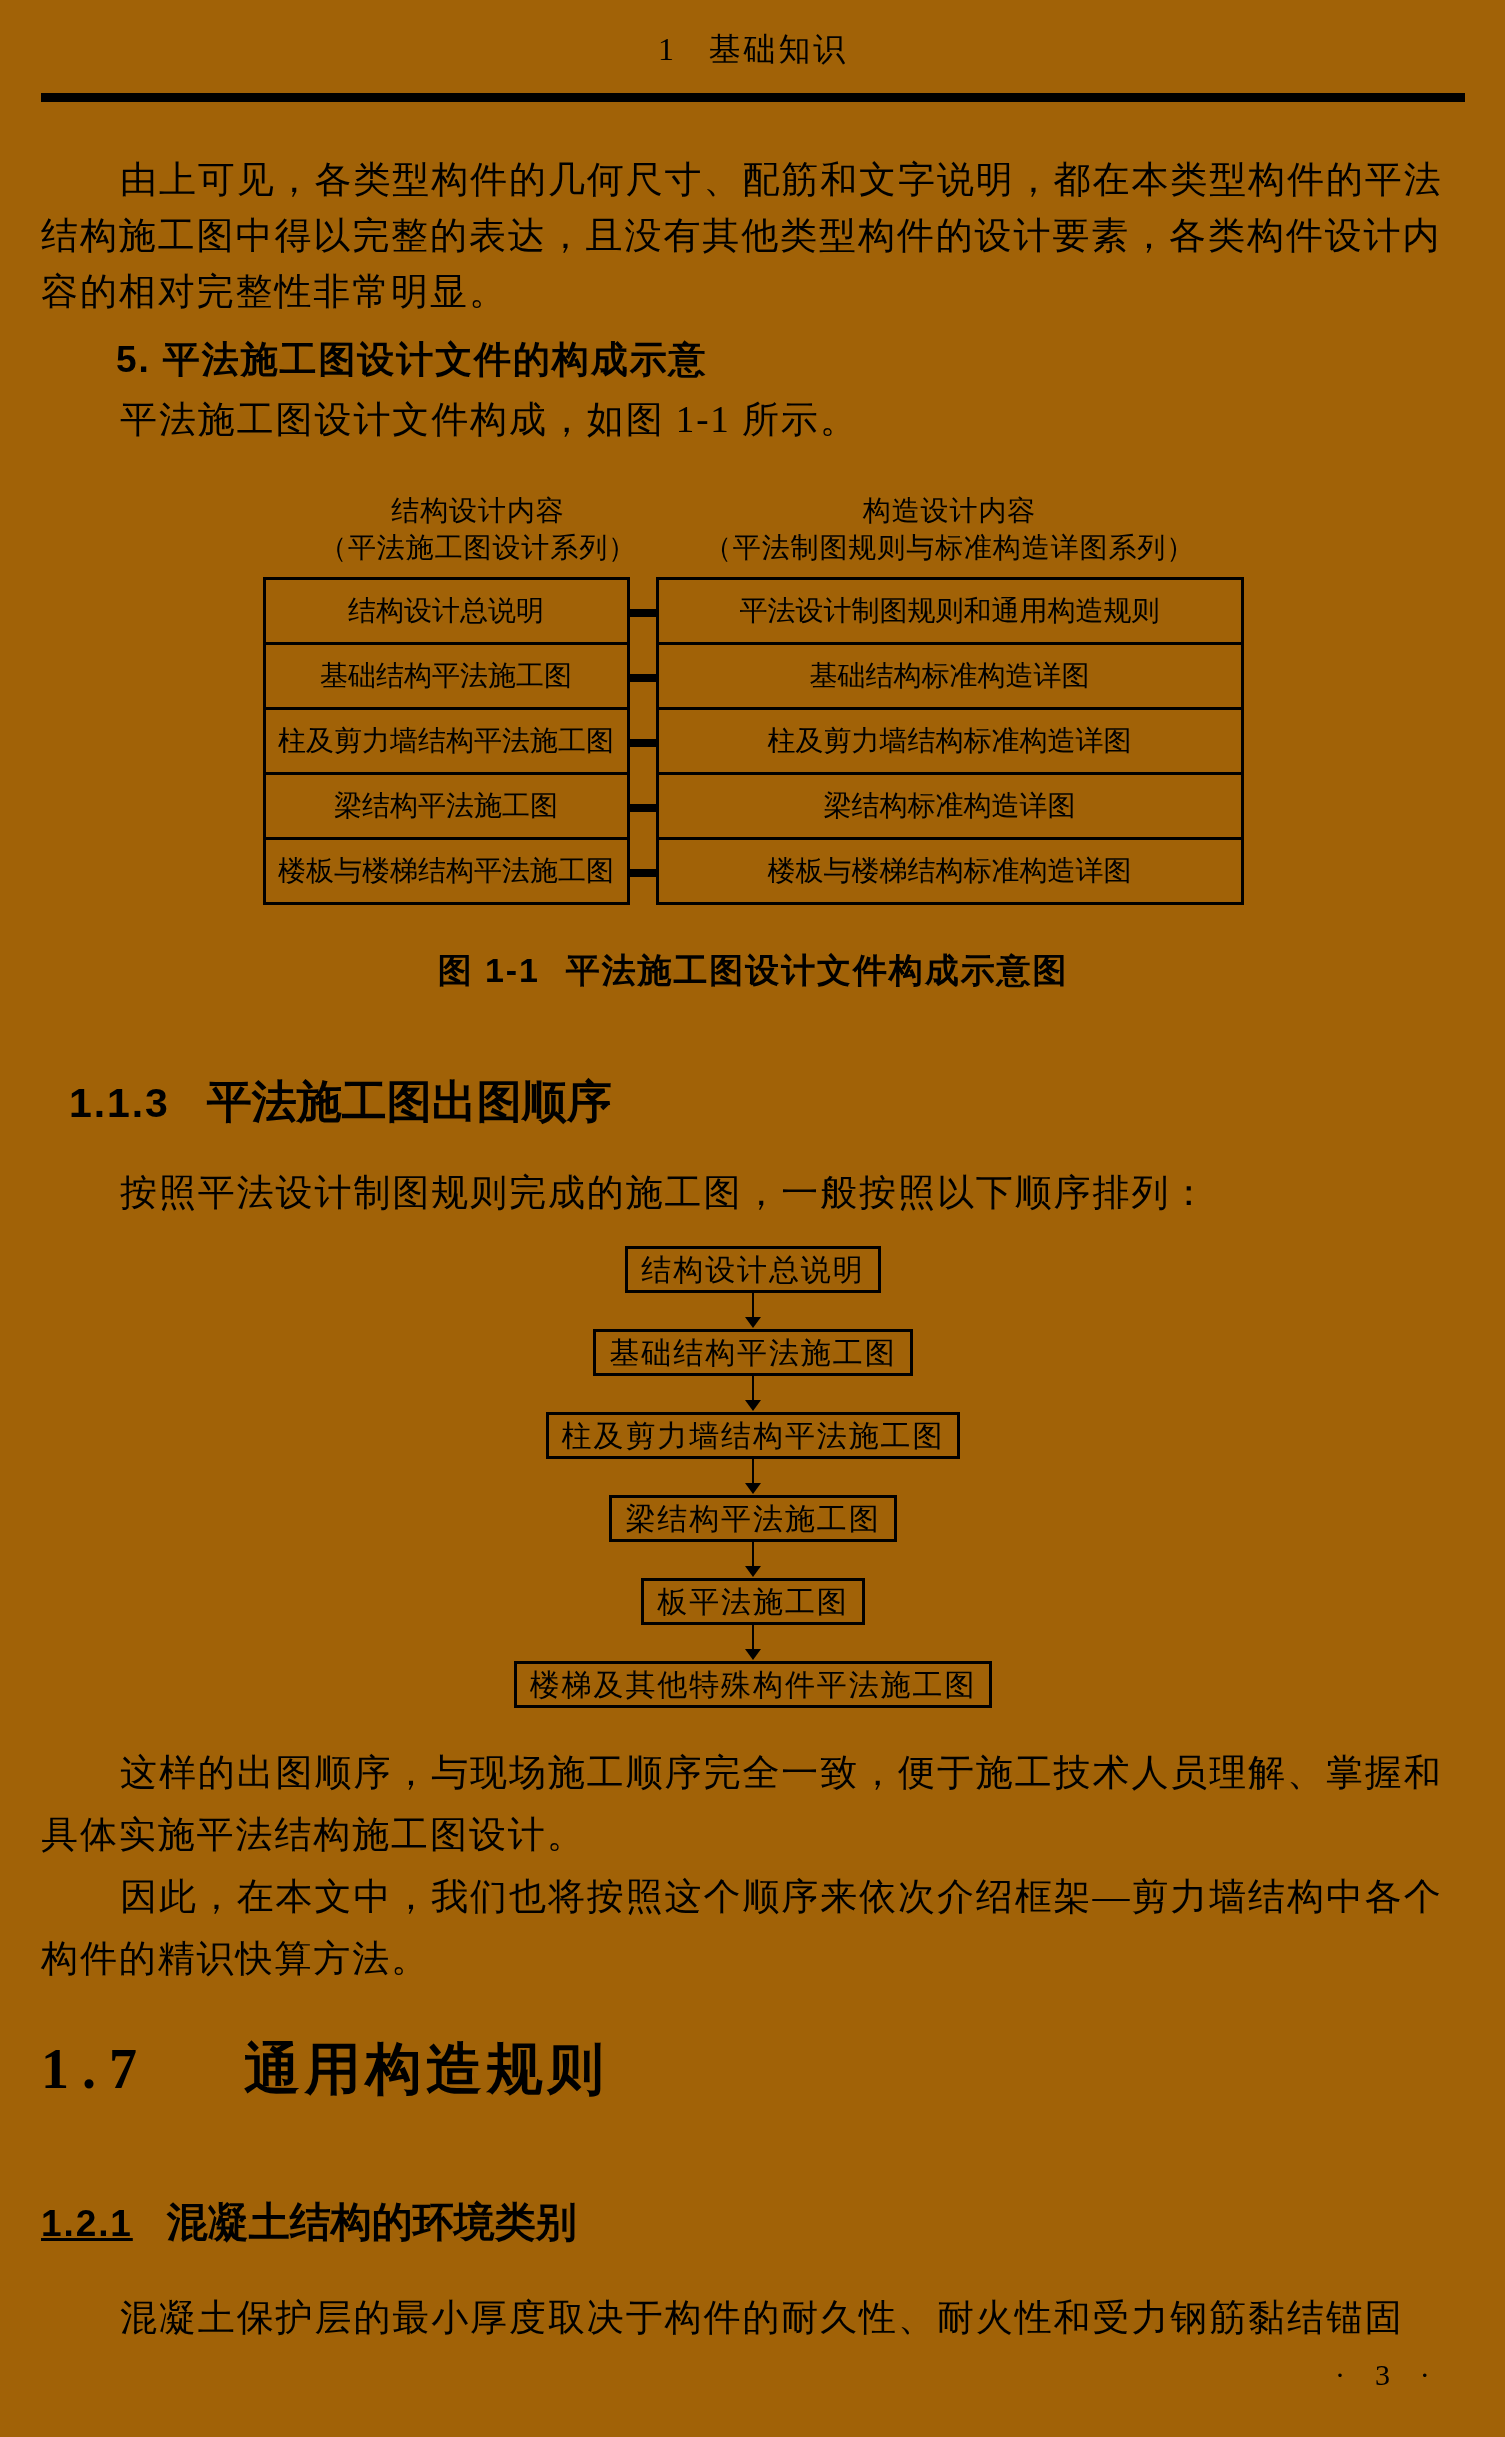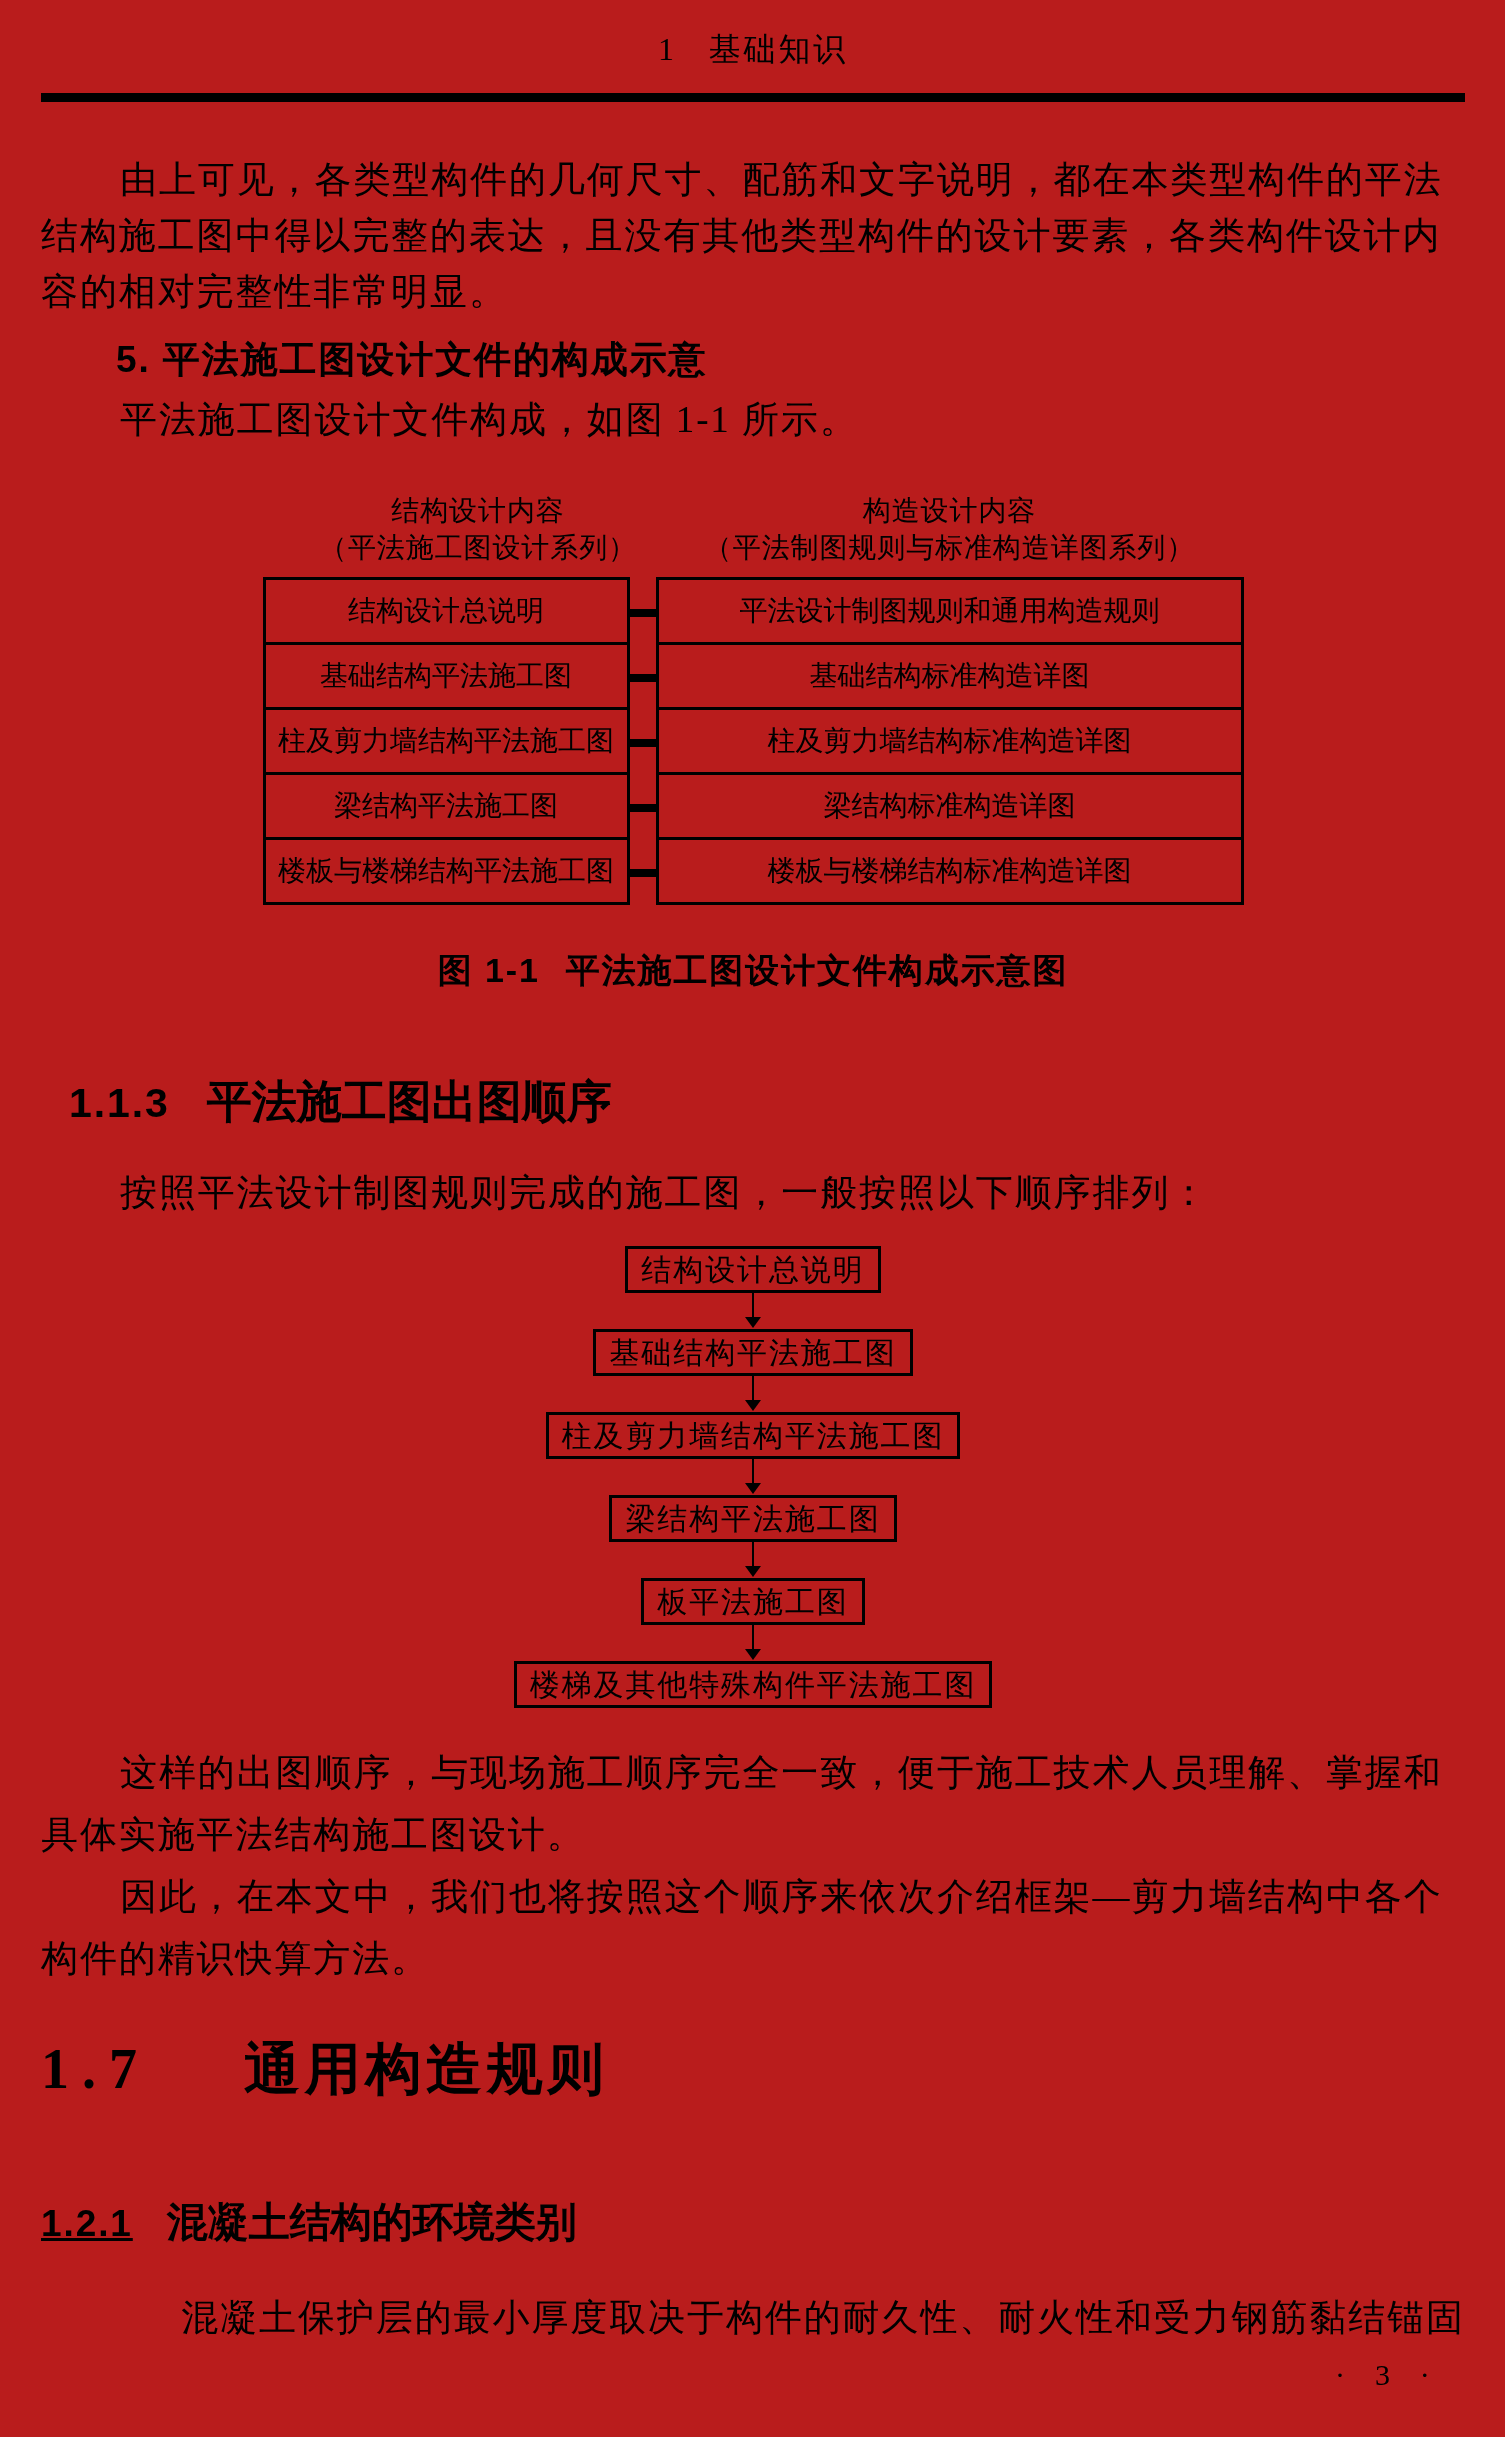--- a/index.html
+++ b/index.html
@@ -1,17 +1,17 @@
 <!DOCTYPE html>
 <html style="font-size:15px"><head>
 <meta charset="utf-8">
 <style>
   html,body { margin:0; padding:0; background:#ffffff; }
   .page {
-    position:relative; width:1506px; height:2438px; background:#b91c1c; color:#000;
+    position:relative; width:1506px; height:2438px; background:#a16207; color:#000;
     font-family:"Liberation Serif","DejaVu Serif",serif; overflow:hidden;
   }
   .sans { font-family:"Liberation Sans","DejaVu Sans",sans-serif; }
 
   
   .chapter-head { padding-top:28px; text-align:center; font-size:32px; letter-spacing:2.8px; }
   .chapter-head .num { margin-right:32px; }
   .rule { margin:20.6px 41px 0 41px; height:9.4px; background:#000; }
 
   
@@ -66,21 +66,21 @@
   .post { margin:0 41px; font-size:37px; letter-spacing:1.9px; }
   .post .line { line-height:62px; white-space:nowrap; }
   .post1 { margin-top:34px; }
 
   .sec12 { margin:47px 41px 0 41px; font-weight:bold; font-size:56px; line-height:65px;
            letter-spacing:4.7px; }
   .sec12 .num { margin-right:94px; letter-spacing:13px; }
   .sec121 { margin:94px 41px 0 41px; font-weight:bold; font-size:41px; line-height:52px; }
   .sec121 .num { font-size:37px; margin-right:34px; letter-spacing:1.9px;text-decoration:underline; }
   .last-para { margin:41px 41px 0 41px; font-size:37px; line-height:54px;
-               text-indent:79px; letter-spacing:1.9px; white-space:nowrap;text-align:right; }
+               text-indent:79px; letter-spacing:1.9px; white-space:nowrap; }
 
   .page-num { position:absolute; right:65px; top:2358px; font-size:30px; letter-spacing:11.2px; }
 </style>
 </head>
 <body>
 
 <div class="page">
 
   <div class="chapter-head">
     <span class="num">1</span><span>基础知识</span>

